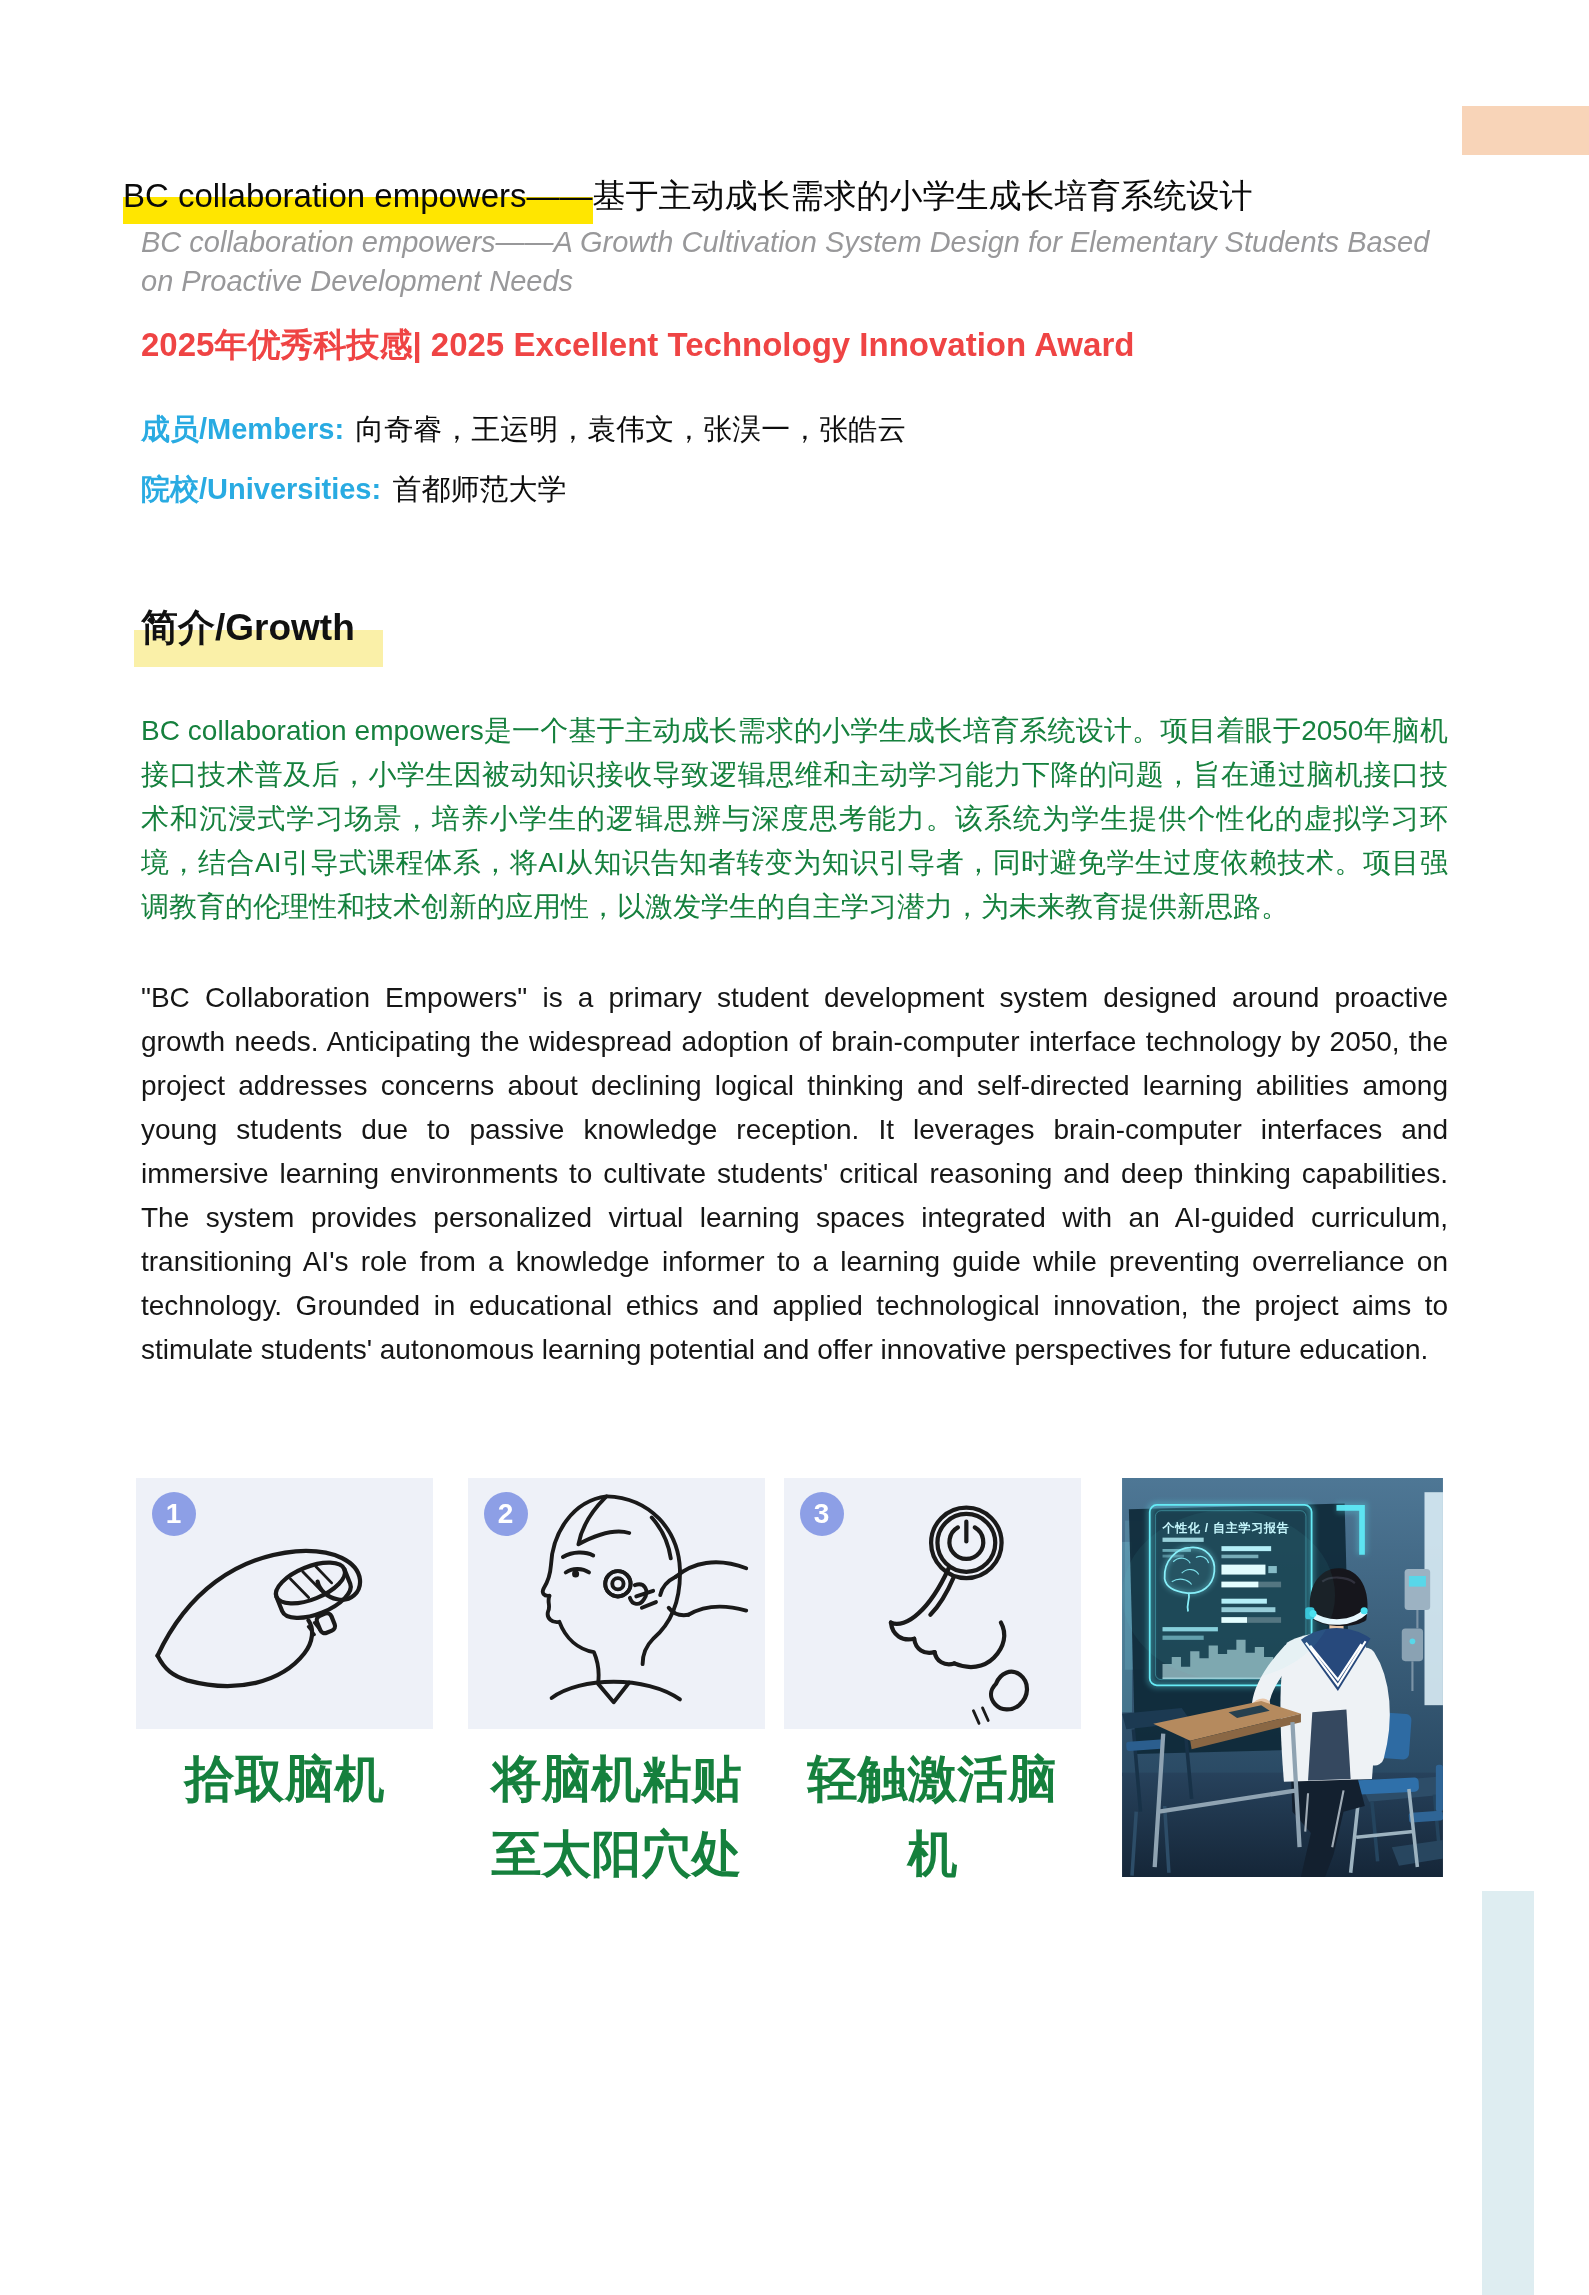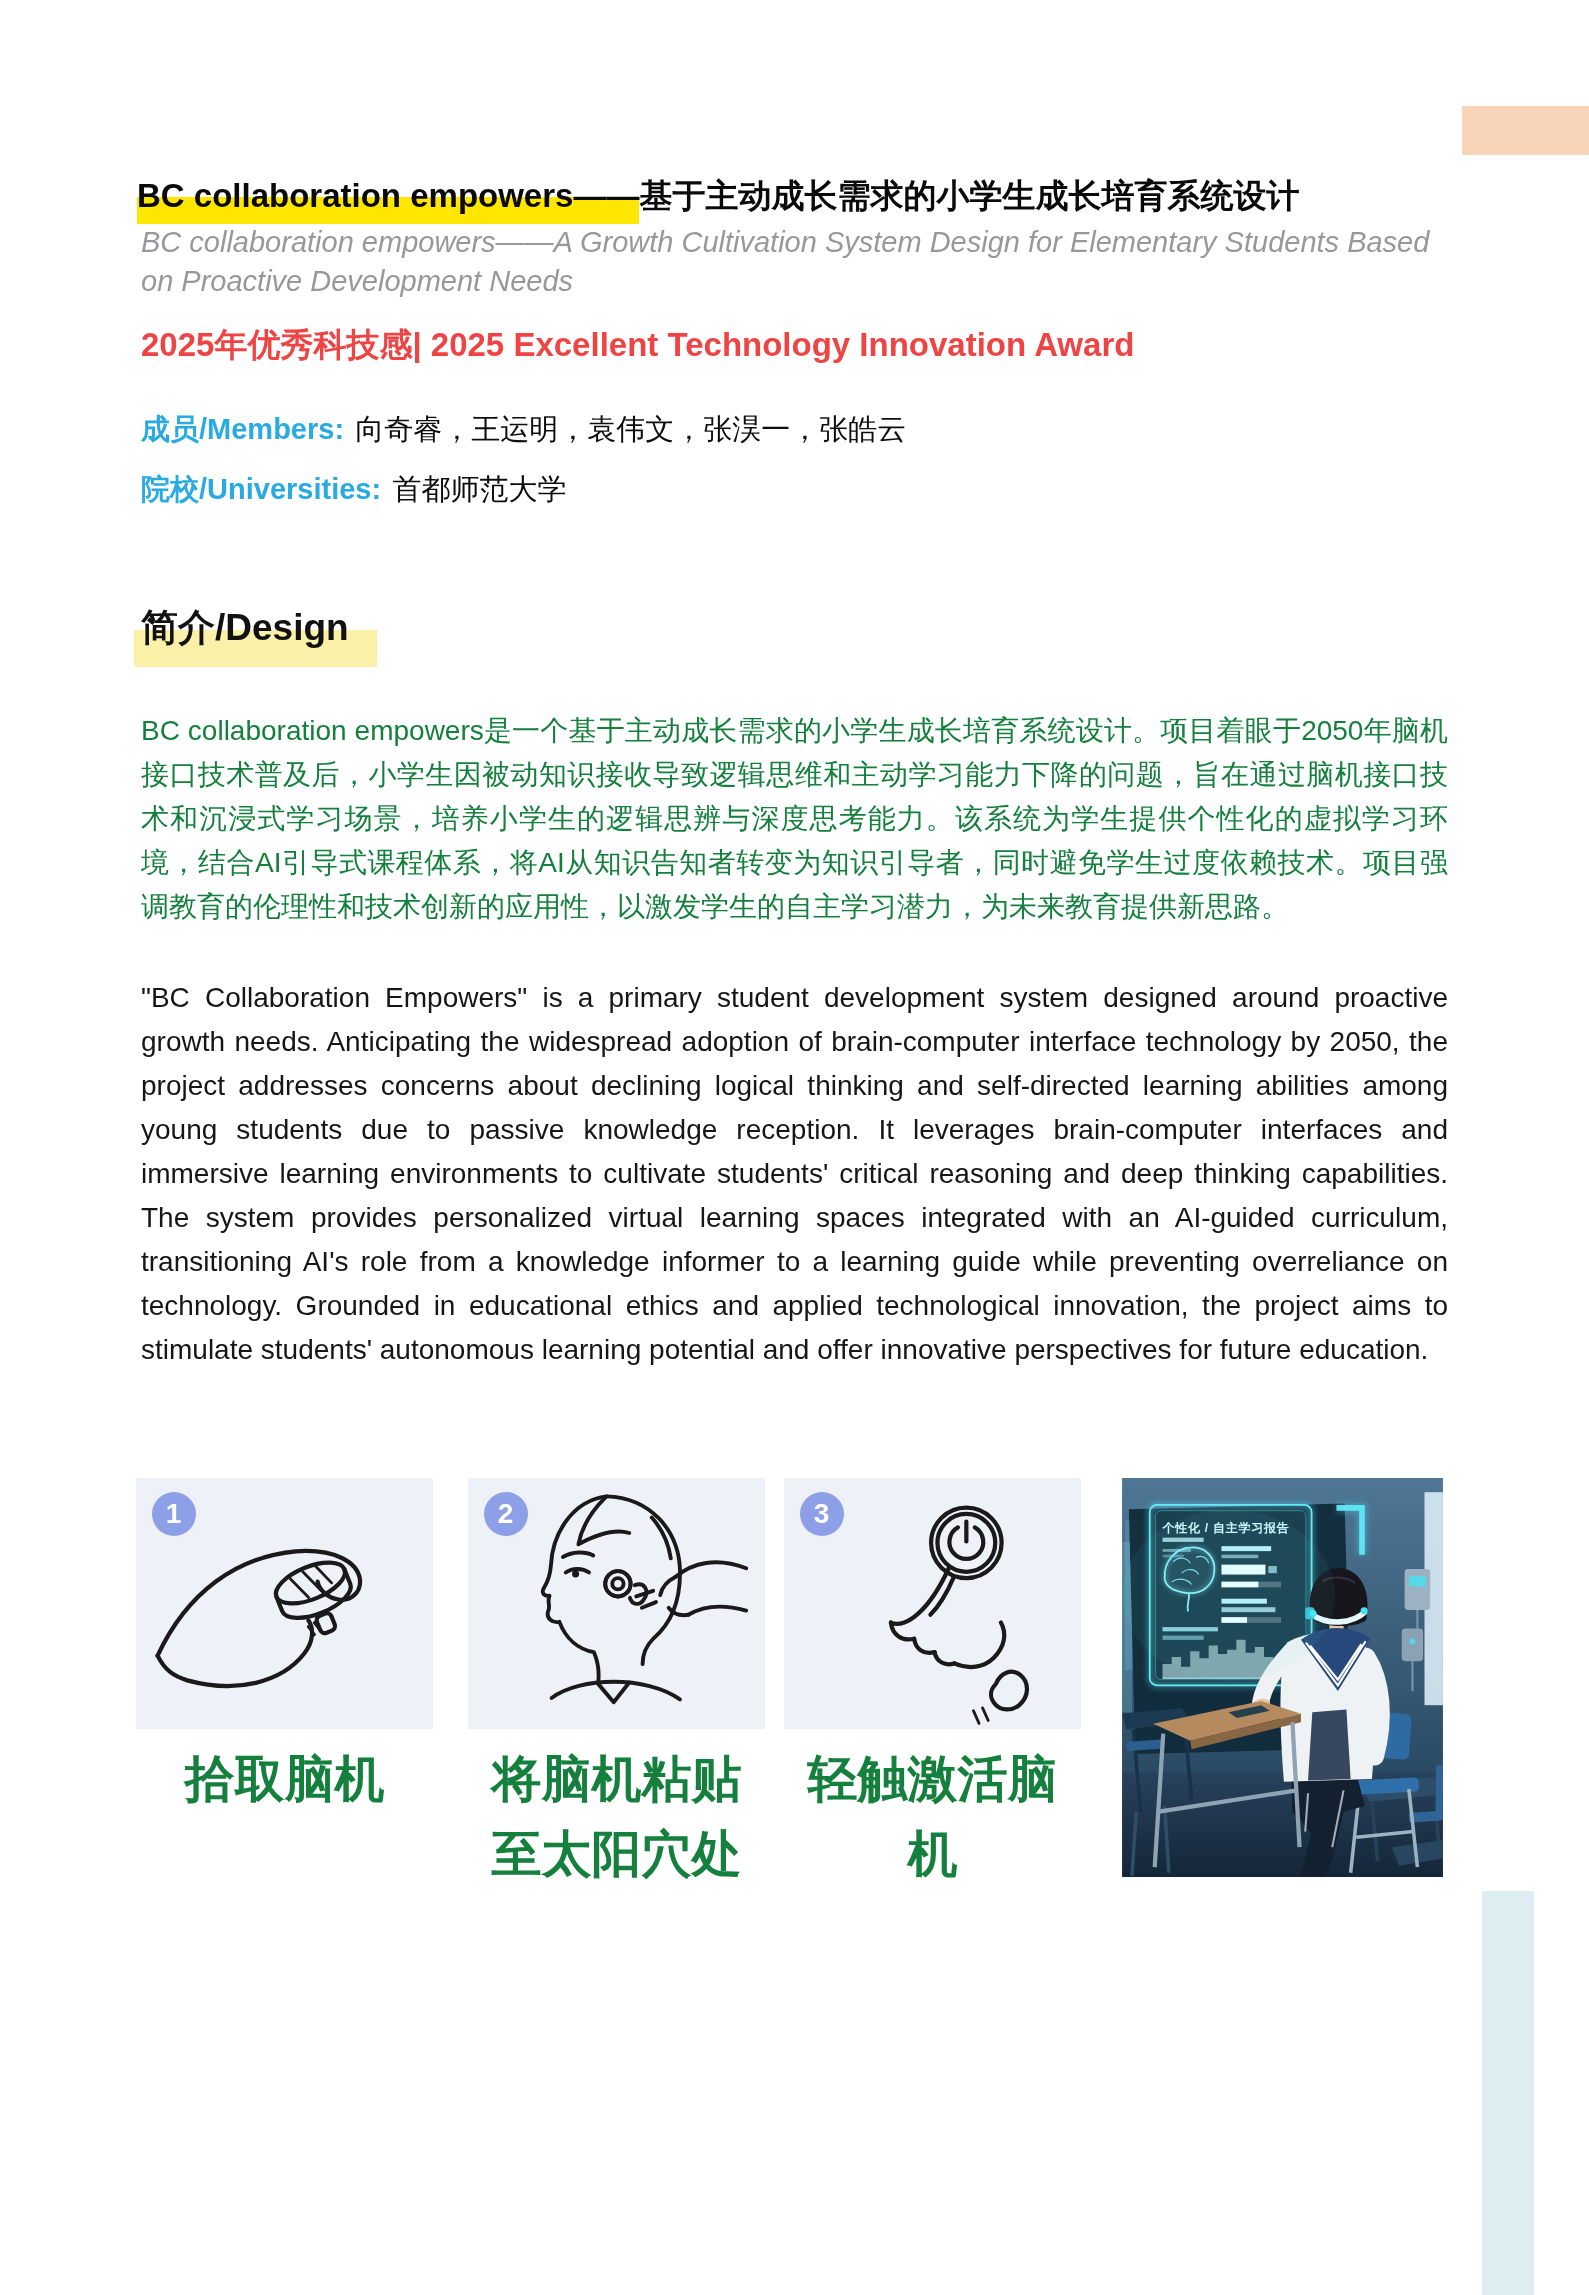--- a/index.html
+++ b/index.html
@@ -7,21 +7,21 @@
     position:relative;width:1589px;height:2295px;background:#ffffff;overflow:hidden;
     font-family:"Liberation Sans","DejaVu Sans",sans-serif;color:#111;
   }
   .abs{position:absolute;}
 
   
   .corner-peach{left:1462px;top:106px;width:127px;height:49px;background:#f8d4b8;}
   .corner-bar{left:1482px;top:1891px;width:52px;height:404px;background:#deedf1;}
 
   
-  .title{left:137px;top:174px;width:1363px;font-size:33px;font-weight:700;color:#0a0a0a;white-space:nowrap;}
+  .title{left:123px;top:174px;width:1363px;font-size:33px;font-weight:400;color:#0a0a0a;white-space:nowrap;}
   .title .hl-en{background:linear-gradient(to bottom,transparent 42%,#ffe600 42%);padding-bottom:10px;}
   .subtitle{left:141px;top:223px;width:1300px;font-size:29px;font-style:italic;color:#98989a;line-height:39px;}
   .award{left:141px;top:323px;font-size:33px;font-weight:700;color:#ef4444;white-space:nowrap;}
   .meta-line{left:141px;font-size:29px;color:#0d0d0d;white-space:nowrap;}
   .meta-members{top:410px;}
   .meta-universities{top:470px;}
   .meta-label{color:#29abe2;font-weight:700;margin-right:11.3px;}
 
   
   .summary-heading{left:141px;top:603px;font-size:37px;font-weight:700;display:inline-block;}
@@ -61,21 +61,21 @@
   <div class="abs meta-line meta-members">
     <span class="meta-label">成员/Members:</span><span>向奇睿，王运明，袁伟文，张淏一，张皓云</span>
   </div>
 
   <div class="abs meta-line meta-universities">
     <span class="meta-label">院校/Universities:</span><span>首都师范大学</span>
   </div>
 
   <div class="abs summary-heading">
     <span class="band"></span>
-    <span class="txt">简介/Design</span>
+    <span class="txt">简介/Growth</span>
   </div>
 
   <div class="abs para para-zh">BC collaboration empowers是一个基于主动成长需求的小学生成长培育系统设计。项目着眼于2050年脑机接口技术普及后，小学生因被动知识接收导致逻辑思维和主动学习能力下降的问题，旨在通过脑机接口技术和沉浸式学习场景，培养小学生的逻辑思辨与深度思考能力。该系统为学生提供个性化的虚拟学习环境，结合AI引导式课程体系，将AI从知识告知者转变为知识引导者，同时避免学生过度依赖技术。项目强调教育的伦理性和技术创新的应用性，以激发学生的自主学习潜力，为未来教育提供新思路。</div>
   <div class="abs para para-en">"BC Collaboration Empowers" is a primary student development system designed around proactive growth needs. Anticipating the widespread adoption of brain-computer interface technology by 2050, the project addresses concerns about declining logical thinking and self-directed learning abilities among young students due to passive knowledge reception. It leverages brain-computer interfaces and immersive learning environments to cultivate students' critical reasoning and deep thinking capabilities. The system provides personalized virtual learning spaces integrated with an AI-guided curriculum, transitioning AI's role from a knowledge informer to a learning guide while preventing overreliance on technology. Grounded in educational ethics and applied technological innovation, the project aims to stimulate students' autonomous learning potential and offer innovative perspectives for future education.</div>
 
   <div class="abs step step1">
     <div class="panel">
       <div class="badge">
           <span>1</span>
         </div>

